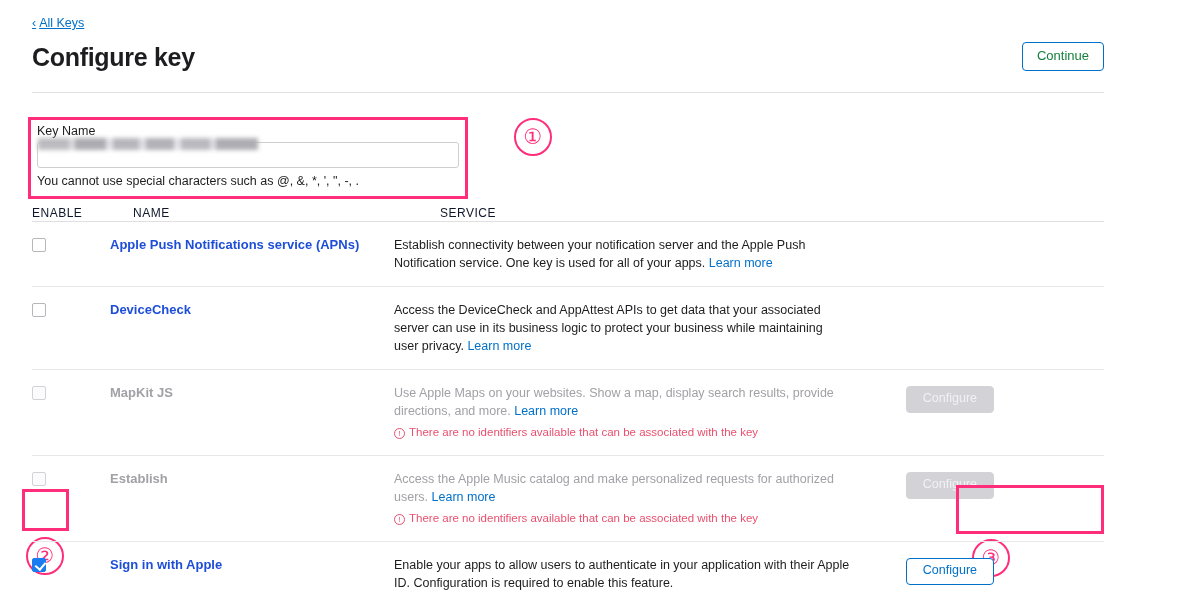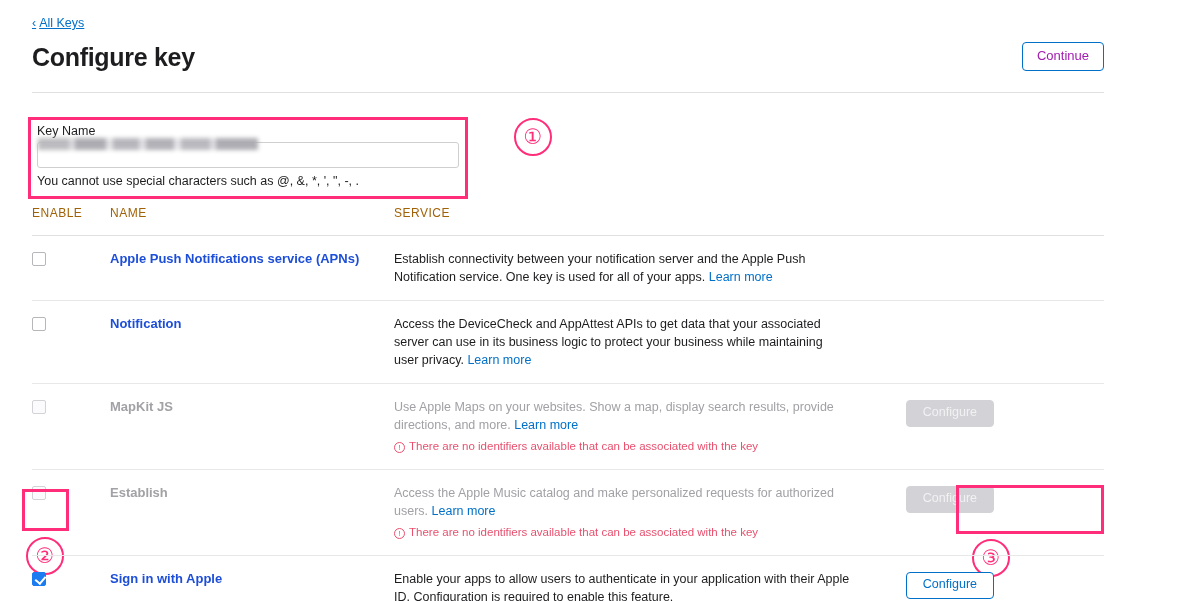--- a/index.html
+++ b/index.html
@@ -24,21 +24,21 @@
   .title-row {
     position: absolute; left: 32px; top: 42px; width: 1072px;
     height: 44px;
     display: flex; align-items: flex-start; justify-content: space-between;
   }
   .page-title {
     font-size: 25px; font-weight: bold; letter-spacing: -0.3px;
     margin: 0; line-height: 1.2;
   }
   .btn-continue {
-    font-size: 13px; color: #a21caf;
+    font-size: 13px; color: #15803d;
     background: #ffffff;
     border: 1px solid #0070c9;
     border-radius: 4px;
     padding: 5px 14px 6px;
     cursor: pointer;
     line-height: 1.2;
   }
   .title-rule {
     position: absolute; left: 32px; top: 92px; width: 1072px;
     height: 1px; background: #e0e0e0;
@@ -79,24 +79,25 @@
     pointer-events: none;
   }
   .keyname-hint {
     font-size: 12.5px; color: #1d1d1f;
     margin-top: 6px; display: block;
   }
 
   
   .table { position: absolute; left: 32px; top: 206px; width: 1072px; }
   .thead {
-    display: flex; font-size: 12px; color: #a16207;
+    display: flex; font-size: 12px; color: #0f172a;
     letter-spacing: 0.5px;
-    padding-bottom: 15px;
+    padding-bottom: 1px;
     border-bottom: 1px solid #e0e0e0;
+    gap: 23px;
   }
   .col-enable { width: 78px; flex: 0 0 78px; }
   .col-name  { width: 284px; flex: 0 0 284px; }
   .col-service { flex: 1 1 auto; }
   .col-action { width: 130px; flex: 0 0 130px; }
 
   .row {
     display: flex; align-items: flex-start;
     border-bottom: 1px solid #e8e8e8;
     padding: 14px 0 14px 0;
@@ -230,21 +231,21 @@
         <span>Establish connectivity between your notification server and the Apple Push Notification service. One key is used for all of your apps.</span>
         <a class="link" href="#">Learn more</a>
       </div>
       <div class="cell-action"></div>
     </div>
 
     <div class="row">
       <div class="cell-enable">
         <span class="cbox"></span>
       </div>
-      <div class="cell-name">Notification</div>
+      <div class="cell-name">DeviceCheck</div>
       <div class="cell-service">
         <span>Access the DeviceCheck and AppAttest APIs to get data that your associated server can use in its business logic to protect your business while maintaining user privacy.</span>
         <a class="link" href="#">Learn more</a>
       </div>
       <div class="cell-action"></div>
     </div>
 
     <div class="row">
       <div class="cell-enable">
         <span class="cbox disabled"></span>

